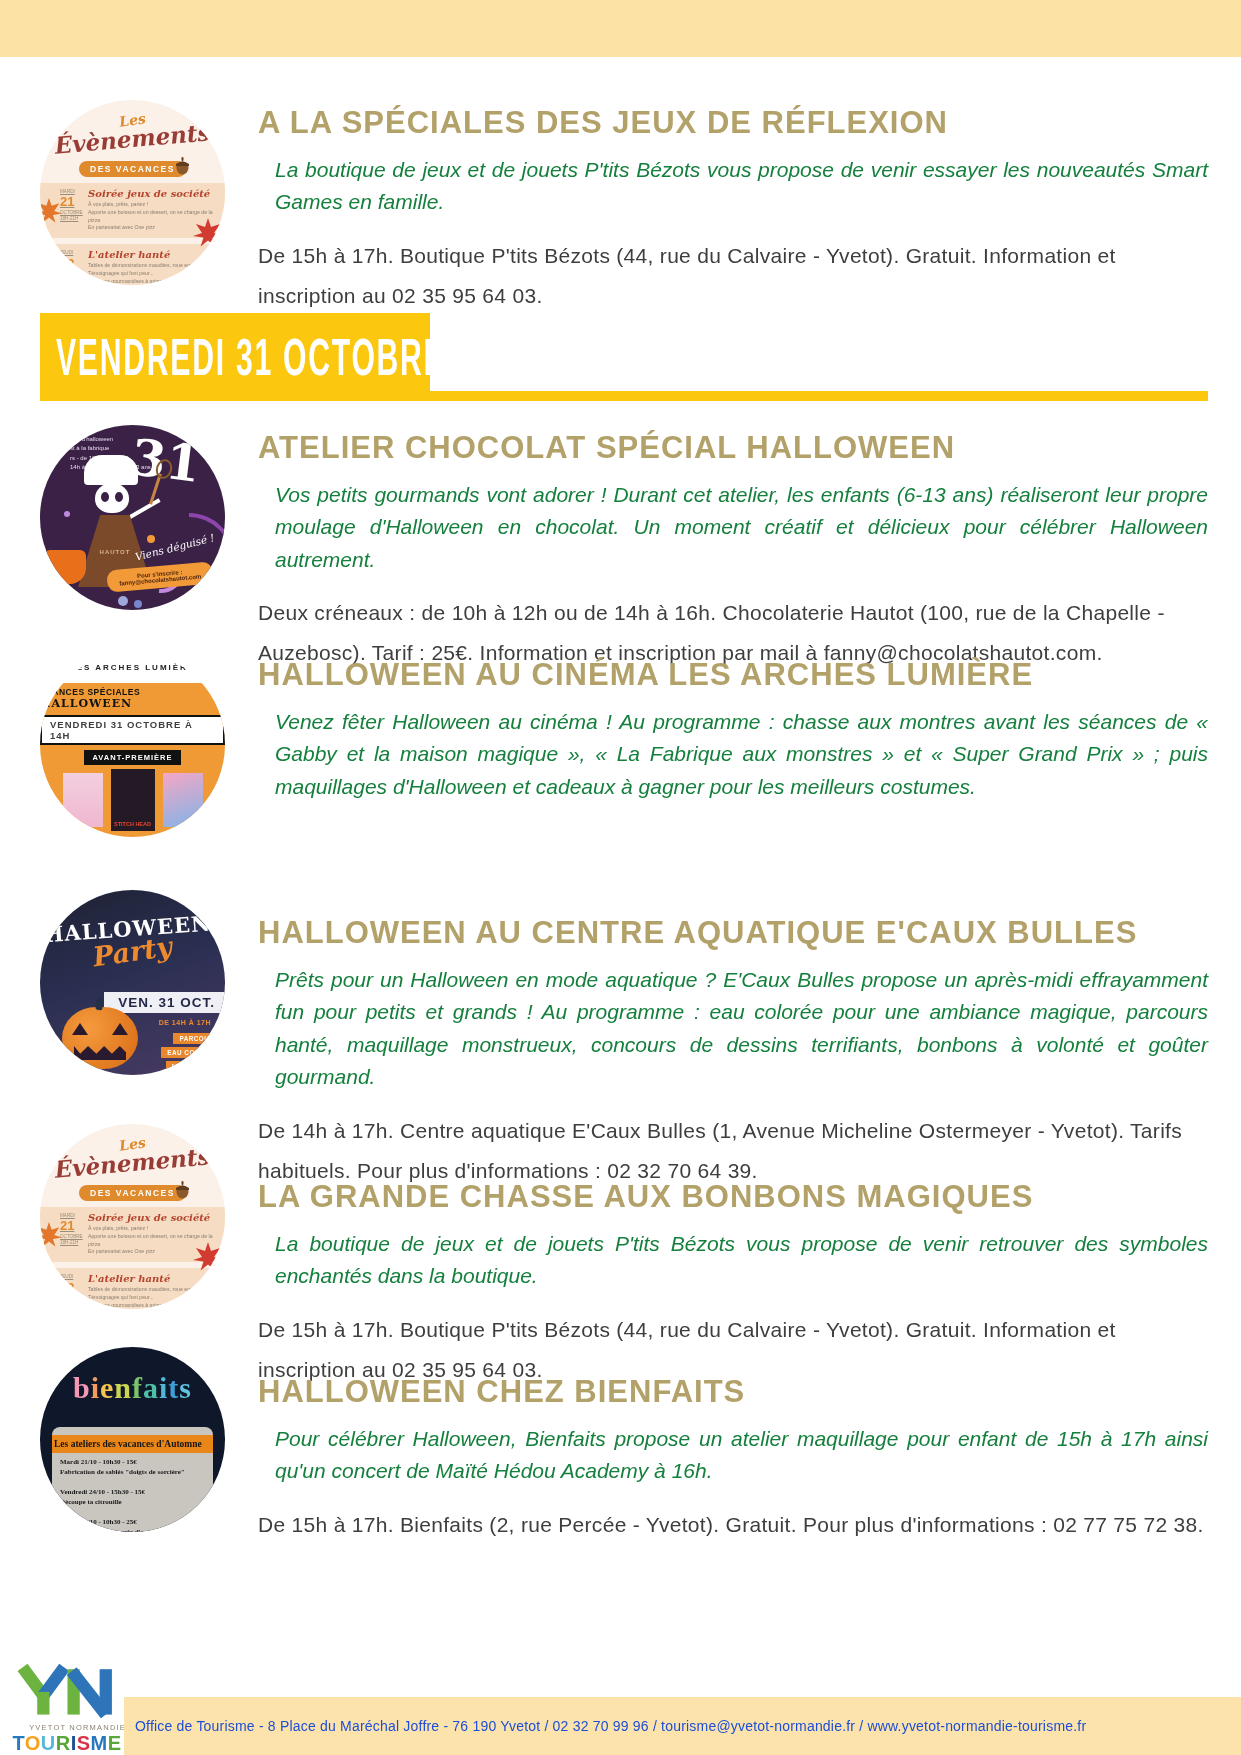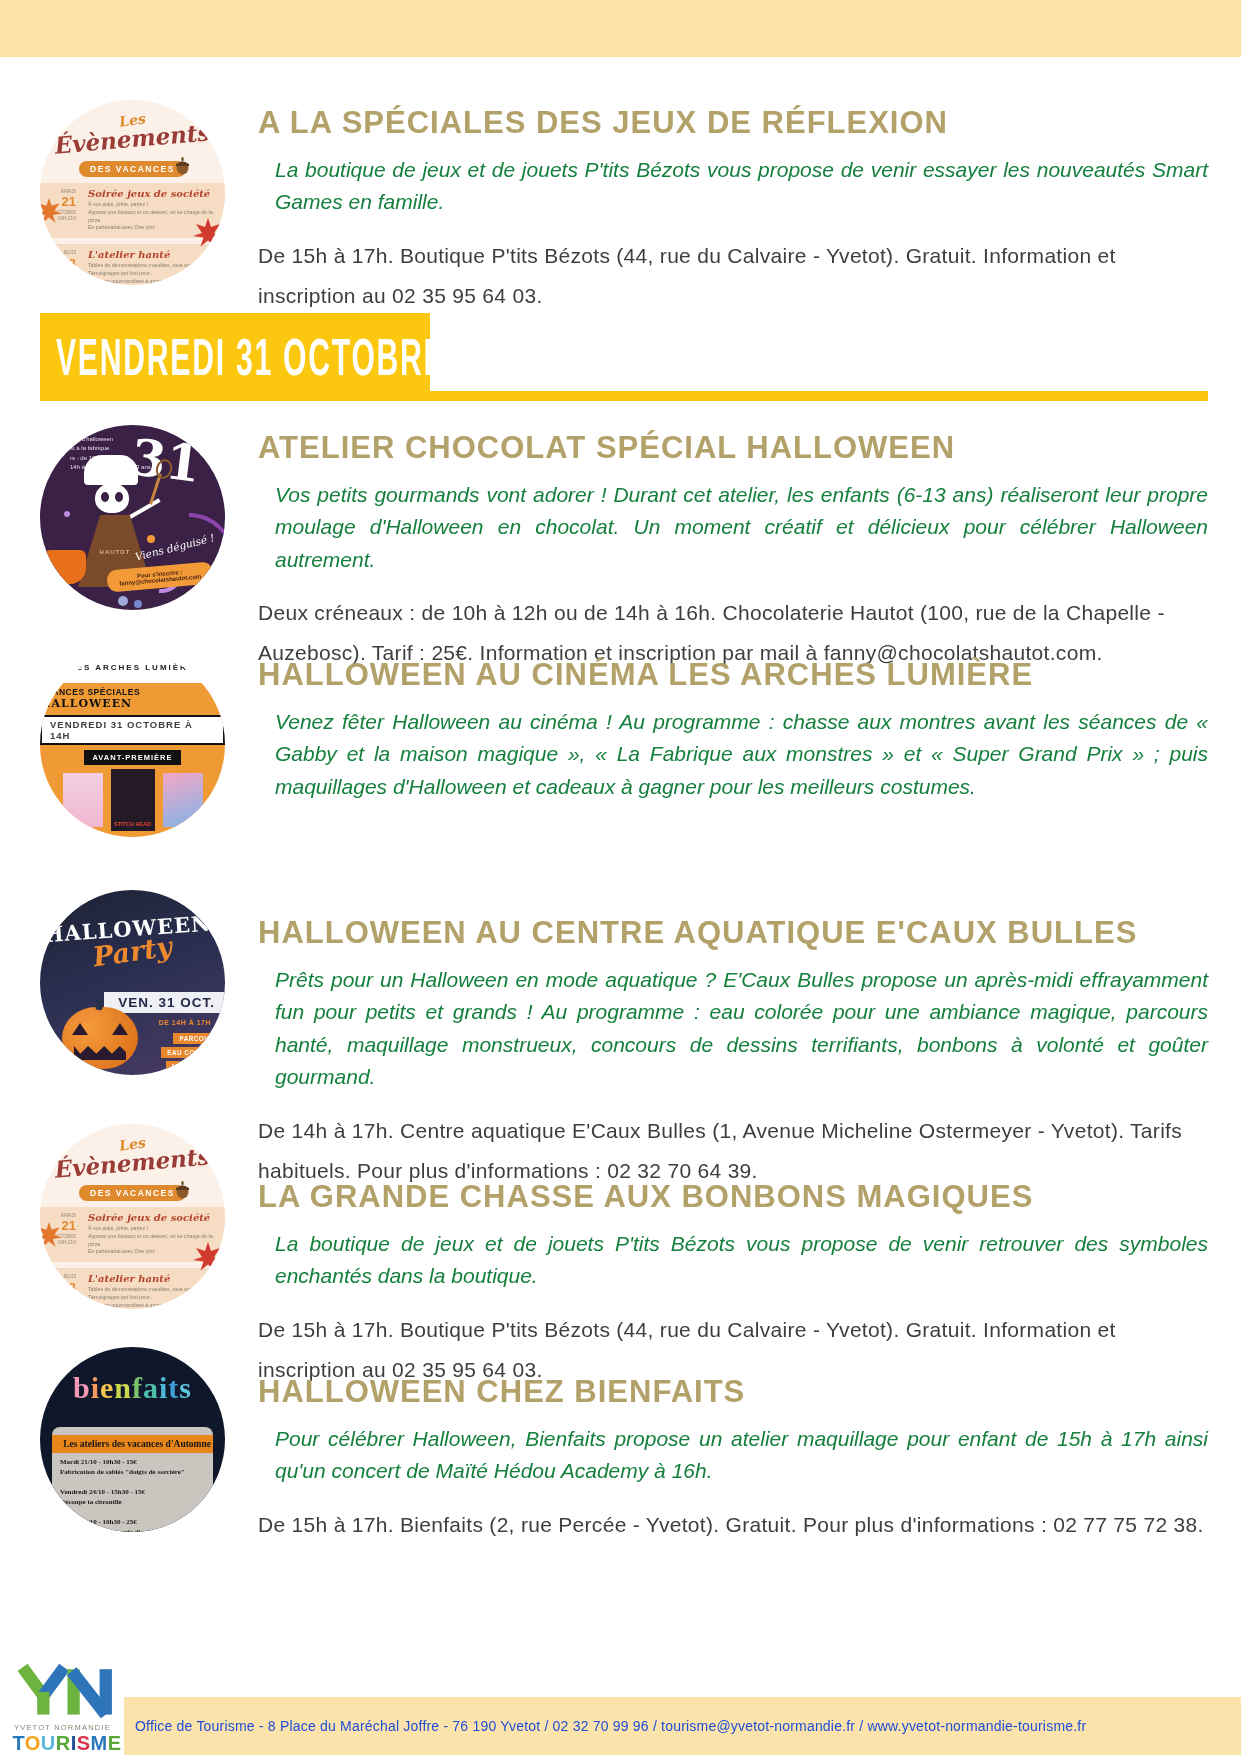--- a/index.html
+++ b/index.html
@@ -30,22 +30,22 @@
   .c-even{background:#FBF1E8;}
   .ce-les{margin-top:12px;text-align:center;font-family:"DejaVu Serif",serif;font-style:italic;
           font-weight:bold;color:#E08A2E;font-size:14px;transform:rotate(-8deg);}
   .ce-title{text-align:center;font-family:"DejaVu Serif",serif;font-style:italic;font-weight:bold;
             color:#993C35;font-size:23px;transform:rotate(-5deg);margin-top:-3px;}
   .ce-pillrow{text-align:center;margin-top:6px;position:relative;}
   .ce-pill{display:inline-block;background:#E08A2E;color:#fff;font-size:8.5px;font-weight:bold;
            letter-spacing:1.5px;padding:3px 11px;border-radius:9px;}
   .acorn{position:absolute;right:34px;top:-2px;}
   .ce-row{position:relative;background:#F6DCC2;margin-top:6px;padding:5px 10px 6px 48px;min-height:33px;}
-  .ce-date{position:absolute;left:0;top:6px;width:36px;text-align:right;color:#9a8d7c;
-           font-size:4.6px;line-height:1.4;}
+  .ce-date{position:absolute;left:20px;top:6px;width:36px;text-align:left;color:#9a8d7c;
+           font-size:4.6px;line-height:1.4;text-decoration:underline;}
   .ce-num{display:block;color:#E08A2E;font-size:13px;font-weight:bold;line-height:1.1;}
   .ce-rt{font-family:"DejaVu Serif",serif;font-style:italic;font-weight:bold;color:#B5442F;font-size:10px;}
   .ce-lines{font-size:5.2px;color:#8a7f72;line-height:1.5;margin-top:2px;}
   .leaf{position:absolute;}
   .leaf.orange{left:-4px;top:98px;}
   .leaf.red{right:2px;top:118px;}
 
   
   .c-choco{background:#3A2145;}
   .cc-lines{position:absolute;top:10px;left:30px;font-size:6px;color:#E8D9F0;line-height:1.55;text-align:left;}
@@ -117,27 +117,27 @@
          border-right:8px solid transparent;border-bottom:12px solid #2A1A30;}
   .p-eye.l{left:10px}.p-eye.r{right:10px}
   .p-mouth{position:absolute;bottom:9px;left:12px;width:52px;height:14px;background:#2A1A30;
            clip-path:polygon(0 0,12% 55%,27% 0,43% 55%,58% 0,73% 55%,88% 0,100% 45%,100% 100%,0 100%);}
 
   
   .c-bien{background:#0f172a;font-family:Liberation Serif, serif;}
   .cb-logo{margin-top:24px;text-align:center;font-size:30px;font-weight:bold;letter-spacing:1px;}
   .cb-web{position:absolute;left:12px;right:12px;top:80px;bottom:0;background:#C9C5BF;border-radius:8px;
           overflow:hidden;}
-  .cb-banner{background:#E8861A;color:#151515;font-size:9.5px;font-weight:bold;text-align:right;
+  .cb-banner{background:#E8861A;color:#151515;font-size:9.5px;font-weight:bold;text-align:left;
              padding:4px 2px;margin-top:8px;}
   .cb-list{font-size:7px;font-weight:bold;color:#1A1A1A;line-height:1.42;padding:5px 8px;text-align:left;}
 
   
   .footer-logo{position:absolute;left:8px;top:1662px;width:118px;text-align:center;}
-  .logo-sub{font-size:7.5px;color:#8C8472;letter-spacing:1.2px;margin-top:1px;text-align:left;padding-left:6px;}
+  .logo-sub{font-size:7.5px;color:#8C8472;letter-spacing:1.2px;margin-top:1px;text-align:right;padding-left:6px;}
   .logo-word{font-size:20px;font-weight:bold;letter-spacing:.5px;margin-top:0;}
   .footer-bar{position:absolute;left:124px;top:1697px;width:1117px;height:58px;background:#FCE3AC;
               display:flex;align-items:center;box-sizing:border-box;padding-left:11px;}
   .footer-bar p{margin:0;font-size:14px;color:#1d4ed8;letter-spacing:.2px;}
 </style>
 </head>
 <body>
 
 <div class="page">
   <div class="topbar"></div>

